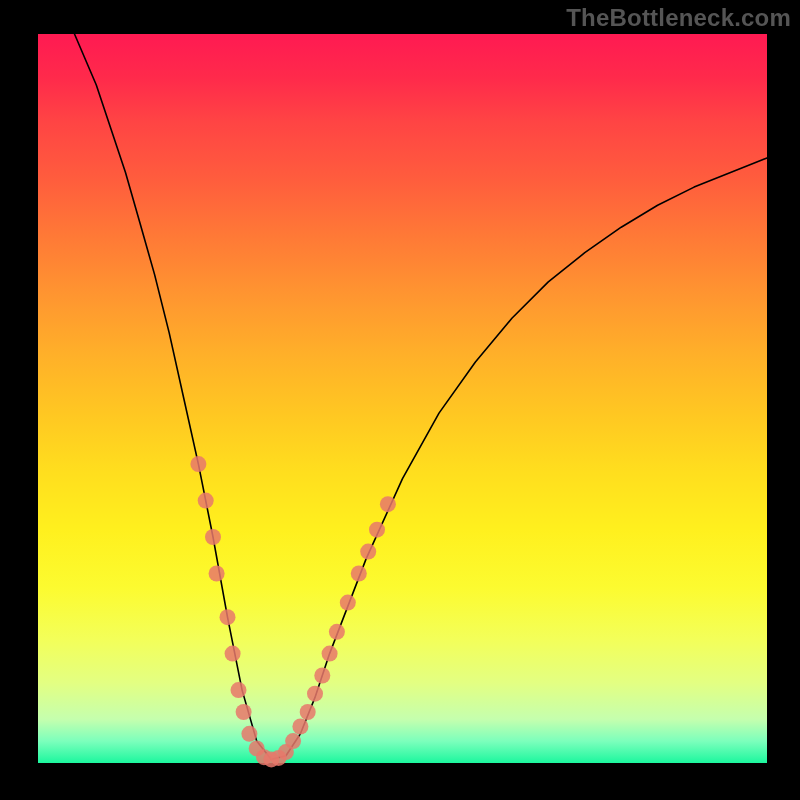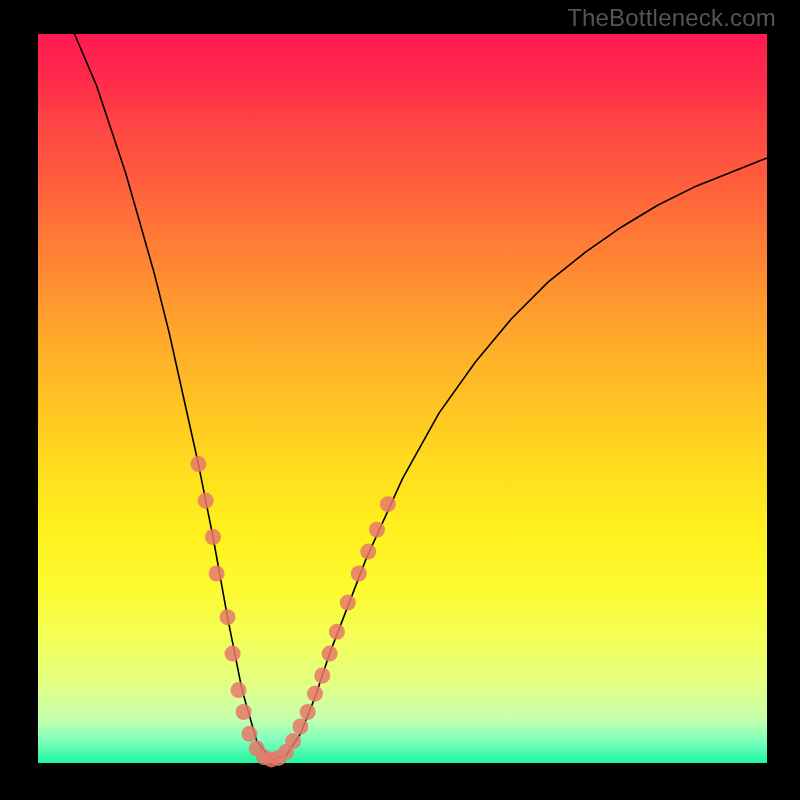--- a/index.html
+++ b/index.html
@@ -13,24 +13,24 @@
   }
   .frame {
     position: absolute;
     left: 0; top: 0;
     width: 800px; height: 800px;
     background: #000;
   }
   .watermark {
     position: absolute;
     top: 4px;
-    right: 24px;
+    right: 9px;
     color: #555;
     font-size: 24px;
-    font-weight: 400;
+    font-weight: 700;
     letter-spacing: 0.2px;
     z-index: 10;
     user-select: none;
     margin-left: 30px;
   }
   .plot {
     position: absolute;
     left: 38px;
     top: 34px;
     width: 729px;

